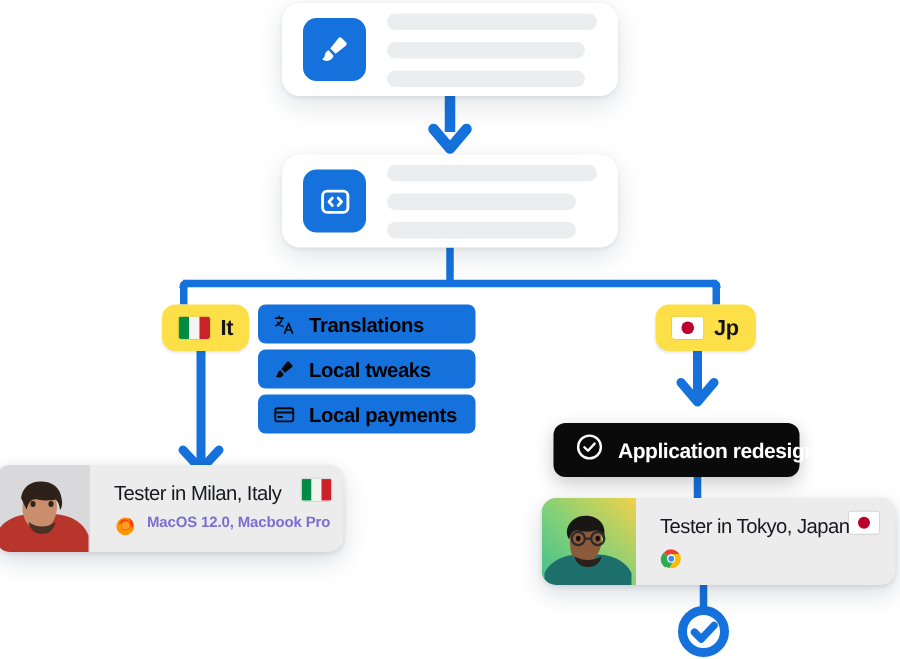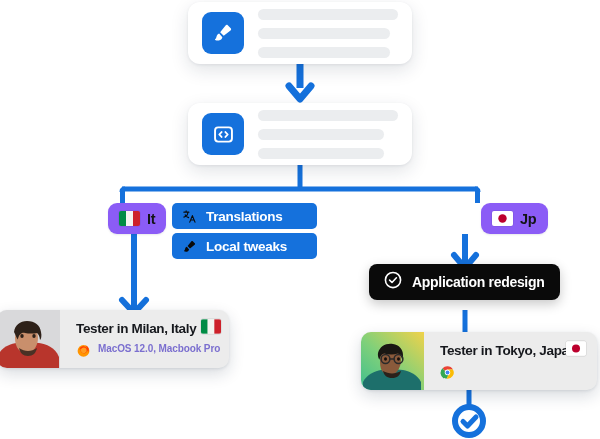--- a/index.html
+++ b/index.html
@@ -61,21 +61,21 @@
     border-radius: 6px;
     background: #ebedef;
   }
 
   #card-design { left: 188px; top: 2px;  width: 224px; height: 62px; padding: 10px 14px; }
   #card-code   { left: 188px; top: 103px; width: 224px; height: 62px; padding: 10px 14px; }
 
   
   .country-badge {
     position: absolute;
-    background: #8b5cf6;
+    background: #fde047;
     border-radius: 9px;
     height: 31px;
     display: flex;
     align-items: center;
     gap: 7px;
     padding: 0 11px;
     box-sizing: border-box;
     box-shadow: 0 1px 2px rgba(20,35,60,.10);
   }
   .country-badge .cb-label {
@@ -87,21 +87,21 @@
   .flag {
     width: 21px;
     height: 15px;
     border-radius: 2px;
     overflow: hidden;
     display: block;
     flex: 0 0 auto;
     box-shadow: 0 0 0 .5px rgba(0,0,0,.10);
   }
   #badge-it { left: 108px; top: 203px; }
-  #badge-jp { left: 437px; top: 203px; margin-left: 44px; }
+  #badge-jp { left: 437px; top: 203px; }
 
   
   .chip-stack {
     position: absolute;
     left: 172px;
     top: 203px;
     display: flex;
     flex-direction: column;
     gap: 4px;
   }
@@ -112,32 +112,32 @@
     border-radius: 5px;
     display: flex;
     align-items: center;
     gap: 9px;
     padding: 0 10px;
     box-sizing: border-box;
   }
   .chip .chip-label {
     font-size: 13.5px;
     font-weight: 700;
-    color: #ffffff;
+    color: #000000;
     letter-spacing: -.25px;
     white-space: nowrap;
   }
   .chip .chip-ico { width: 15px; height: 15px; flex: 0 0 auto; display:block; }
 
   
   #pill-redesign {
     position: absolute;
     left: 369px;
-    top: 264px;
-    width: 191px;
+    top: 282px;
+    width: 164px;
     height: 36px;
     background: #0a0a0a;
     border-radius: 8px;
     display: flex;
     align-items: center;
     gap: 9px;
     padding: 0 14px;
     box-sizing: border-box;
     box-shadow: 0 4px 12px rgba(0,0,0,.22);
   }
@@ -169,21 +169,21 @@
     flex: 1 1 auto;
     padding: 11px 12px 10px 16px;
     display: flex;
     flex-direction: column;
     justify-content: center;
     gap: 7px;
     position: relative;
   }
   .tester-card .t-name {
     font-size: 13.5px;
-    font-weight: 700;
+    font-weight: 400;
     color: #16181d;
     letter-spacing: -.35px;
     white-space: nowrap;
   }
   .tester-card .t-device {
     display: flex;
     align-items: flex-start;
     gap: 7px;
   }
   .tester-card .t-device span {
@@ -307,20 +307,30 @@
     <div class="chip">
       <span class="chip-ico">
         <svg width="15" height="15" viewBox="0 0 24 24" fill="none">
           <path d="M17.2 3.6c-.7-.7-1.8-.6-2.4.2L8.9 11.2l3.9 3.9 7.4-5.9c.8-.6.9-1.7.2-2.4l-3.2-3.2z" fill="#0a0a0a"></path>
           <path d="M7.8 12.5c-1.6.5-2.6 1.9-2.9 3.6-.2 1.2-.7 2-1.5 2.6-.3.2-.3.6 0 .8 1.2.7 2.7 1 4.1.7 2-.4 3.4-1.8 3.8-3.6l-3.5-4.1z" fill="#0a0a0a"></path>
         </svg>
       </span>
       <span class="chip-label">Local tweaks</span>
     </div>
 
+    <div class="chip">
+      <span class="chip-ico">
+        <svg width="15" height="15" viewBox="0 0 24 24" fill="none">
+          <rect x="2.4" y="5" width="19.2" height="14" rx="2.6" stroke="#0a0a0a" stroke-width="2"></rect>
+          <path d="M2.4 9.6h19.2" stroke="#0a0a0a" stroke-width="2"></path>
+          <path d="M5.6 14.4h4.2" stroke="#0a0a0a" stroke-width="2" stroke-linecap="round"></path>
+        </svg>
+      </span>
+      <span class="chip-label">Local payments</span>
+    </div>
   </div>
 
   <div id="pill-redesign">
     <span style="display:block;flex:0 0 auto;">
       <svg width="20" height="20" viewBox="0 0 24 24" fill="none">
         <circle cx="12" cy="12" r="9.1" stroke="#fff" stroke-width="1.9"></circle>
         <path d="M7.9 12.2 L10.8 15 L16.1 9.3" stroke="#fff" stroke-width="1.9" stroke-linecap="round" stroke-linejoin="round"></path>
       </svg>
     </span>
     <span class="pill-label">Application redesign</span>

